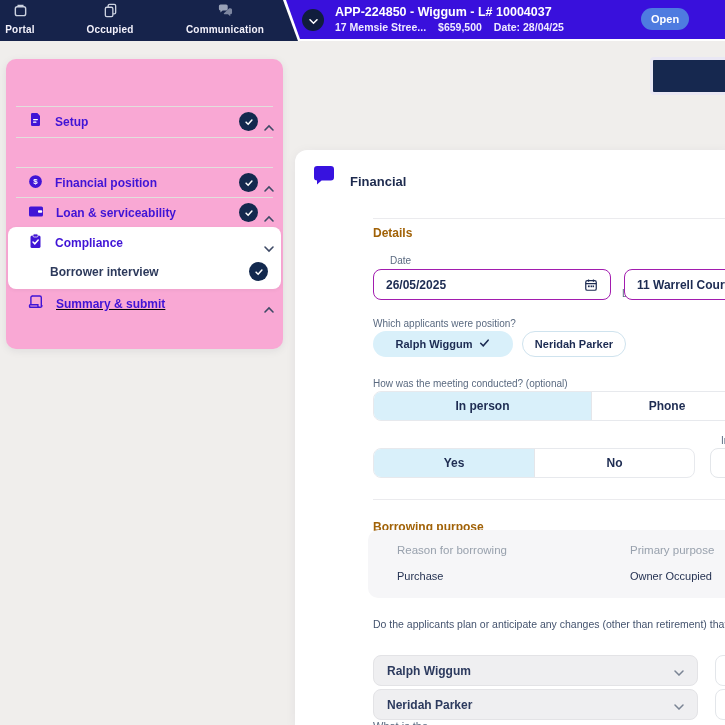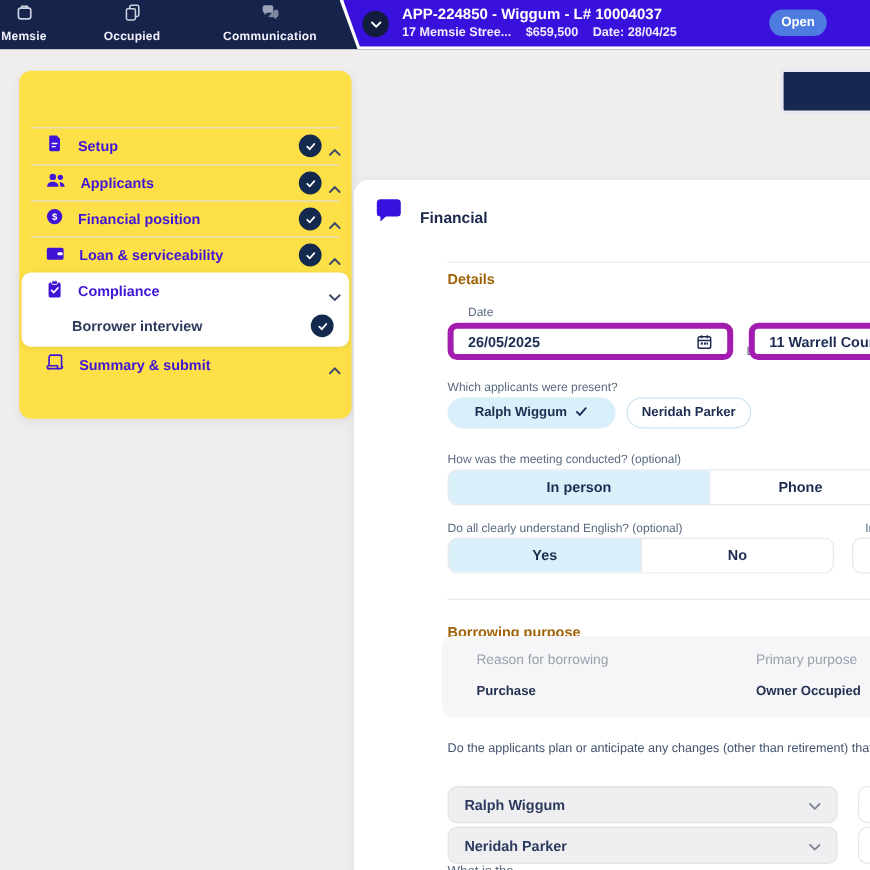--- a/index.html
+++ b/index.html
@@ -11,68 +11,68 @@
   .navitem{top:3px;height:37px;display:flex;flex-direction:column;align-items:center;justify-content:flex-start;gap:2px;cursor:pointer;}
   .navitem .nlabel{font-size:10px;font-weight:bold;color:#f3f1fb;letter-spacing:.2px;}
   
   .banner-outline{left:283px;top:0;width:442px;height:41px;background:#ffffff;clip-path:polygon(0 0,100% 0,100% 100%,15px 100%);}
   .banner{left:285px;top:0;width:440px;height:39px;background:#3910dc;clip-path:polygon(1px 0,100% 0,100% 100%,15px 100%);}
   .banner-title{left:335px;top:5px;font-size:12.5px;font-weight:bold;color:#ffffff;white-space:nowrap;}
   .banner-sub{left:335px;top:21px;font-size:10.5px;color:#efeaff;display:flex;gap:12px;white-space:nowrap;font-weight:bold;}
   .chev-circle{left:302px;top:9px;width:22px;height:22px;border-radius:50%;background:#101d3d;display:flex;align-items:center;justify-content:center;cursor:pointer;}
   .open-badge{left:641px;top:8px;height:22px;padding:0 10px;border-radius:11px;background:#4e7be0;color:#fff;font-size:11px;font-weight:bold;display:flex;align-items:center;}
   
-  .sidecard{left:16px;top:59px;width:277px;height:290px;background:#fde047;border-radius:10px;box-shadow:0 2px 8px rgba(30,30,50,.08);}
+  .sidecard{left:6px;top:59px;width:277px;height:290px;background:#f9a8d4;border-radius:10px;box-shadow:0 2px 8px rgba(30,30,50,.08);}
   .srow{left:0;width:277px;height:30px;display:flex;align-items:center;padding-left:22px;box-sizing:border-box;cursor:pointer;}
   .srow .slabel{margin-left:12px;font-size:12px;font-weight:bold;color:#4014d6;}
   .sdivider{left:10px;width:257px;height:1px;background:#e2dfdc;}
   .active-block{left:2px;top:168px;width:273px;height:62px;background:#ffffff;border-radius:8px;box-shadow:0 1px 4px rgba(30,30,50,.06);}
   .badge{position:absolute;width:19px;height:19px;border-radius:50%;background:#13294e;display:flex;align-items:center;justify-content:center;}
   .chev{position:absolute;width:12px;height:8px;}
   .subrow-label{font-size:12px;font-weight:bold;color:#2d3a5c;}
   
   .navybtn{left:650px;top:57px;width:82px;height:38px;background:#16284f;border:3px solid #e9e7f4;border-radius:4px;box-sizing:border-box;cursor:pointer;}
   
   .maincard{left:295px;top:150px;width:435px;height:575px;background:#ffffff;border-top-left-radius:12px;box-shadow:0 2px 12px rgba(40,40,70,.06);overflow:hidden;}
   .m{position:absolute;}
   .h-title{font-size:13px;font-weight:bold;color:#1d2a4e;}
   .sect-head{font-size:12px;font-weight:bold;color:#a16207;}
   .flabel{font-size:10px;color:#5a6a80;white-space:nowrap;}
   .divline{height:1px;background:#ebebee;}
-  .inputbox{background:#fff;border:5px solid #a21caf;border-radius:8px;box-sizing:border-box;display:flex;align-items:center;padding:0 12px;cursor:text;}
+  .inputbox{background:#fff;border:1px solid #a21caf;border-radius:8px;box-sizing:border-box;display:flex;align-items:center;padding:0 12px;cursor:text;}
   .inputval{font-size:12px;font-weight:bold;color:#1c2b52;white-space:nowrap;}
   .chip{height:26px;border-radius:14px;display:flex;align-items:center;justify-content:center;gap:7px;font-size:11px;font-weight:bold;color:#1c2b52;cursor:pointer;box-sizing:border-box;}
   .chip.sel{background:#d9f0fa;}
   .chip.unsel{background:#fff;border:1px solid #cfe3ee;}
   .seg{border:1px solid #e7e9ed;border-radius:8px;display:flex;overflow:hidden;box-sizing:border-box;background:#fff;}
   .segopt{display:flex;align-items:center;justify-content:center;font-size:12px;font-weight:bold;color:#1e2c52;cursor:pointer;}
   .segopt.sel{background:#d9f0fa;}
   .segopt + .segopt{border-left:1px solid #e4e6ea;}
   .graypanel{background:#f6f6f8;border-radius:10px;}
   .gplabel{font-size:11.5px;color:#98a1ad;white-space:nowrap;}
-  .gpvalue{font-size:11px;font-weight:bold;color:#253252;white-space:nowrap;}
+  .gpvalue{font-size:11px;font-weight:normal;color:#253252;white-space:nowrap;}
   .question{font-size:10.5px;color:#44536e;white-space:nowrap;}
   .dropdown{background:#efeff1;border:1px solid #e3e3e6;border-radius:8px;box-sizing:border-box;display:flex;align-items:center;justify-content:space-between;padding:0 13px;cursor:pointer;}
   .ddval{font-size:12px;font-weight:bold;color:#2c3a5e;}
   .partialbox{background:#fff;border:1px solid #e3e6ea;border-radius:8px;box-sizing:border-box;cursor:pointer;}
 </style>
 </head>
 <body>
 
 <div id="screen">
 
   <div class="abs topnav">
     <div class="abs navitem" style="left:0;width:40px;">
       <span>
         <svg width="15" height="15" viewBox="0 0 16 16">
             <rect x="2.5" y="4" width="11" height="9.5" rx="2" fill="none" stroke="#ccd2e0" stroke-width="1.5"></rect>
             <path d="M5.5 4V2.5h5V4" fill="none" stroke="#ccd2e0" stroke-width="1.5"></path>
           </svg>
       </span>
-      <span class="nlabel">Memsie</span>
+      <span class="nlabel">Portal</span>
     </div>
     <div class="abs navitem" style="left:80px;width:60px;">
       <span>
         <svg width="15" height="15" viewBox="0 0 16 16">
             <rect x="5.5" y="1.5" width="8" height="10" rx="1.5" fill="none" stroke="#ccd2e0" stroke-width="1.4"></rect>
             <rect x="2.5" y="4.5" width="8" height="10" rx="1.5" fill="#16234b" stroke="#ccd2e0" stroke-width="1.4"></rect>
           </svg>
       </span>
       <span class="nlabel">Occupied</span>
     </div>
@@ -125,41 +125,20 @@
           </svg>
       </span>
       <span class="chev" style="right:8px;top:11px;">
         <svg width="12" height="8" viewBox="0 0 12 8">
             <path d="M2 6l4-4 4 4" fill="none" stroke="#3e4a66" stroke-width="1.6" stroke-linecap="round"></path>
           </svg>
       </span>
     </div>
     <div class="abs sdivider" style="top:78px;"></div>
 
-    <div class="abs srow" style="top:79px;">
-      <span>
-        <svg width="17" height="15" viewBox="0 0 17 15">
-            <circle cx="6" cy="4.4" r="2.7" fill="#4014d6"></circle>
-            <path d="M1.2 12.6c0-2.6 2.1-4.2 4.8-4.2s4.8 1.6 4.8 4.2z" fill="#4014d6"></path>
-            <circle cx="12.3" cy="4.8" r="2.2" fill="#4014d6"></circle>
-            <path d="M11.6 8.6c2.4.1 4.2 1.6 4.2 4h-3.4" fill="#4014d6"></path>
-          </svg>
-      </span>
-      <span class="slabel">Applicants</span>
-      <span class="badge" style="right:25px;top:5px;">
-        <svg width="10" height="10" viewBox="0 0 12 12">
-            <path d="M2.5 6.2 5 8.7 9.5 3.6" stroke="#fff" stroke-width="1.8" fill="none" stroke-linecap="round"></path>
-          </svg>
-      </span>
-      <span class="chev" style="right:8px;top:11px;">
-        <svg width="12" height="8" viewBox="0 0 12 8">
-            <path d="M2 6l4-4 4 4" fill="none" stroke="#3e4a66" stroke-width="1.6" stroke-linecap="round"></path>
-          </svg>
-      </span>
-    </div>
     <div class="abs sdivider" style="top:108px;"></div>
 
     <div class="abs srow" style="top:109px;">
       <span>
         <svg width="15" height="15" viewBox="0 0 16 16">
             <circle cx="8" cy="8" r="6.8" fill="#4014d6"></circle>
             <text x="8" y="11" text-anchor="middle" font-size="8.5" font-weight="bold" fill="#fff" font-family="Liberation Sans, sans-serif">$</text>
           </svg>
       </span>
       <span class="slabel">Financial position</span>
@@ -214,21 +193,21 @@
           </svg>
       </span>
       <span class="slabel">Compliance</span>
       <span class="chev" style="right:8px;top:11px;">
         <svg width="12" height="8" viewBox="0 0 12 8">
             <path d="M2 2l4 4 4-4" fill="none" stroke="#3e4a66" stroke-width="1.6" stroke-linecap="round"></path>
           </svg>
       </span>
     </div>
 
-    <div class="abs srow" style="top:230px;">
+    <div class="abs srow" style="top:230px;text-decoration:underline;">
       <span>
         <svg width="16" height="16" viewBox="0 0 16 16">
             <path d="M4.5 2h7.2a1.6 1.6 0 0 1 1.6 1.6v8.2" fill="none" stroke="#4014d6" stroke-width="1.4" stroke-linecap="round"></path>
             <path d="M4.5 2a1.6 1.6 0 0 0-1.6 1.6v7.2" fill="none" stroke="#4014d6" stroke-width="1.4"></path>
             <path d="M2.2 13.2c-1 0-1-2.4 0-2.4h8.4c-1 0-1 2.4 0 2.4h1.8c1 0 1.6-.7 1.6-1.6" fill="none" stroke="#4014d6" stroke-width="1.4" stroke-linecap="round"></path>
             <path d="M2.2 13.2h8.4" stroke="#4014d6" stroke-width="1.4" stroke-linecap="round"></path>
           </svg>
       </span>
       <span class="slabel">Summary &amp; submit</span>
       <span class="chev" style="right:8px;top:11px;">
@@ -264,40 +243,39 @@
             <rect x="10" y="8.5" width="1.5" height="2" fill="#1c2b52"></rect>
           </svg>
       </span>
     </div>
 
     <div class="m flabel" style="left:327px;top:105px;margin-top:33px;">Location</div>
     <div class="m inputbox" style="left:329px;top:119px;width:140px;height:31px;overflow:hidden;">
       <span class="inputval">11 Warrell Court, I</span>
     </div>
 
-    <div class="m flabel" style="left:78px;top:168px;">Which applicants were present?</div>
+    <div class="m flabel" style="left:78px;top:168px;">Which applicants were position?</div>
     <div class="m chip sel" style="left:78px;top:181px;width:140px;">
       <span>Ralph Wiggum</span>
       <span>
         <svg width="11" height="10" viewBox="0 0 12 11">
             <path d="M1.8 5.8 4.6 8.6 10 2.4" stroke="#1c2b52" stroke-width="1.7" fill="none" stroke-linecap="round"></path>
           </svg>
       </span>
     </div>
     <div class="m chip unsel" style="left:227px;top:181px;width:104px;">
       <span>Neridah Parker</span>
     </div>
 
     <div class="m flabel" style="left:78px;top:228px;">How was the meeting conducted? (optional)</div>
     <div class="m seg" style="left:78px;top:241px;width:370px;height:30px;">
       <div class="segopt sel" style="width:217px;">In person</div>
       <div class="segopt" style="flex:1;">Phone</div>
     </div>
 
-    <div class="m flabel" style="left:78px;top:285px;">Do all clearly understand English? (optional)</div>
     <div class="m flabel" style="left:426px;top:285px;">Inter</div>
     <div class="m seg" style="left:78px;top:298px;width:322px;height:30px;">
       <div class="segopt sel" style="width:160px;">Yes</div>
       <div class="segopt" style="flex:1;">No</div>
     </div>
     <div class="m partialbox" style="left:415px;top:298px;width:28px;height:30px;"></div>
 
     <div class="m divline" style="left:78px;top:349px;width:357px;"></div>
 
     <div class="m sect-head" style="left:78px;top:370px;">Borrowing purpose</div>

